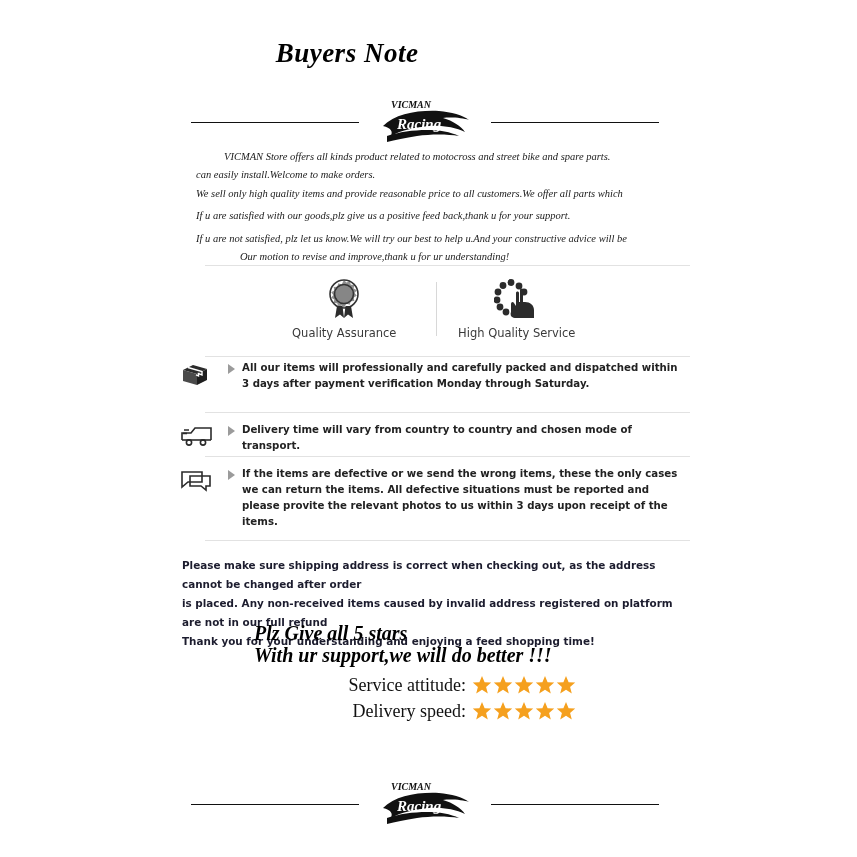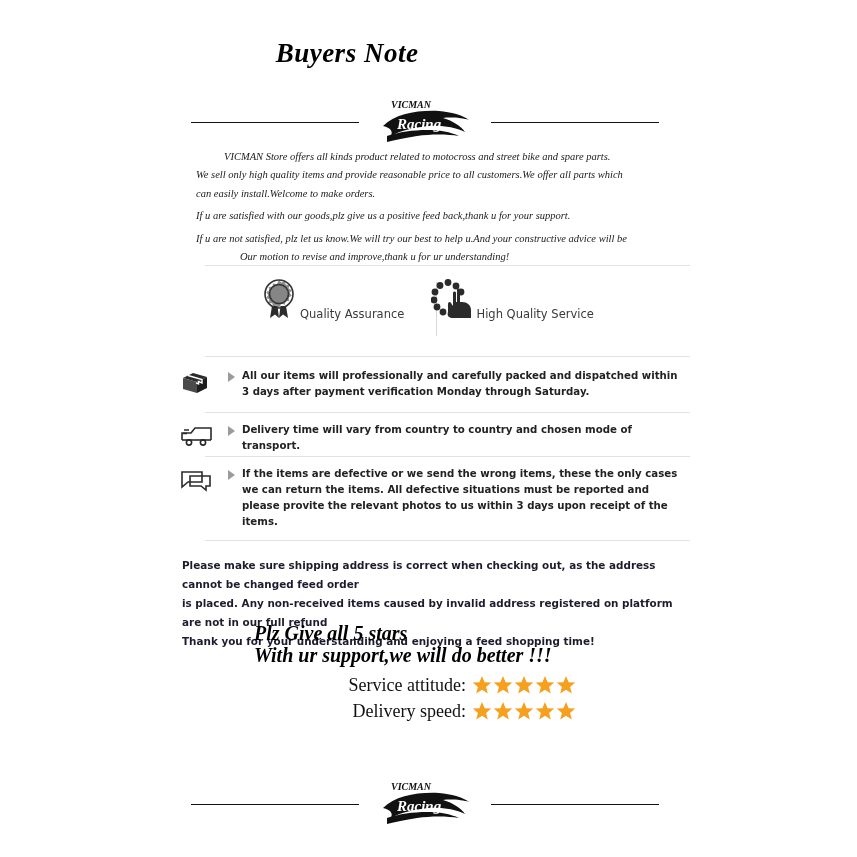--- a/index.html
+++ b/index.html
@@ -92,21 +92,22 @@
     left: 258px;
     top: 276px;
     width: 345px;
     height: 78px;
     display: flex;
     align-items: flex-start;
   }
   .badge {
     flex: 1 1 0;
     display: flex;
-    align-items: flex-end;
+    flex-direction: column;
+    align-items: center;
     position: relative;
   }
   .badge-icon {
     height: 46px;
     display: flex;
     align-items: center;
     justify-content: center;
   }
   .badge-label {
     margin-top: 4px;
@@ -231,22 +232,22 @@
         <text x="14" y="12" font-family="Liberation Serif, serif" font-size="10" font-weight="bold" font-style="italic" fill="#111">VICMAN</text>
         <text x="20" y="33" font-family="Liberation Serif, serif" font-size="15" font-weight="bold" font-style="italic" fill="#ffffff">Racing</text>
       </svg>
     </div>
     <div class="logo-gap"></div>
     <div class="logo-rule"></div>
   </div>
 
   <div class="intro">
     <p class="indent">VICMAN Store offers all kinds product related to motocross and street bike and spare parts.</p>
+    <p>can easily install.Welcome to make orders.</p>
     <p>We sell only high quality items and provide reasonable price to all customers.We offer all parts which</p>
-    <p>can easily install.Welcome to make orders.</p>
     <div class="gap"></div>
     <p>If u are satisfied with our goods,plz give us a positive feed back,thank u for your support.</p>
     <div class="gap"></div>
     <p>If u are not satisfied, plz let us know.We will try our best to help u.And your constructive advice will be</p>
     <p class="indent2">Our motion to revise and improve,thank u for ur understanding!</p>
   </div>
 
   <div class="hrule" style="top:265px;"></div>
 
   <div class="badges">
@@ -285,21 +286,21 @@
           </g>
           <path d="M26 12 c0-2 3-2 3 0 v12 h2 c5 0 9 3 9 8 v8 H22 c-3 0-5-2-5-5 v-9 c0-2 2-3 3-1 l2 3 V15 c0-2 3-2 3 0 v9 h1 z" fill="#2b2b2b"></path>
         </svg>
       </div>
       <div class="badge-label">High Quality Service</div>
     </div>
   </div>
 
   <div class="hrule" style="top:356px;"></div>
 
-  <div class="ship-row" style="top:368px;">
+  <div class="ship-row" style="top:360px;">
     <div class="ship-icon">
       <svg width="30" height="26" viewBox="0 0 30 26" xmlns="http://www.w3.org/2000/svg">
         <path d="M3 8 L13 3 L27 7 L17 12 Z" fill="#2b2b2b"></path>
         <path d="M3 8 L17 12 L17 23 L3 19 Z" fill="#4a4a4a"></path>
         <path d="M17 12 L27 7 L27 18 L17 23 Z" fill="#1e1e1e"></path>
         <path d="M8 5.5 L22 9.5 L22 13 L18.5 11.6 L18.5 14 L16 12.9" fill="none" stroke="#fff" stroke-width="1.4"></path>
       </svg>
     </div>
     <div class="ship-arrow">
         <span class="arrow-tri"></span>
@@ -340,21 +341,21 @@
     </div>
     <div class="ship-arrow">
         <span class="arrow-tri"></span>
       </div>
     <div class="ship-text">If the items are defective or we send the wrong items, these the only cases we can return the items. All defective situations must be reported and please provite the relevant photos to us within 3 days upon receipt of the items.</div>
   </div>
 
   <div class="hrule" style="top:540px;"></div>
 
   <div class="notice">
-    <p>Please make sure shipping address is correct when checking out, as the address cannot be changed feed order</p>
+    <p>Please make sure shipping address is correct when checking out, as the address cannot be changed after order</p>
     <p>is placed. Any non-received items caused by invalid address registered on platform are not in our full refund</p>
     <p>Thank you for your understanding and enjoying a feed shopping time!</p>
   </div>
 
   <div class="cta">
     <p>Plz Give all 5 stars</p>
     <p>With ur support,we will do better !!!</p>
   </div>
 
   <div class="ratings">

